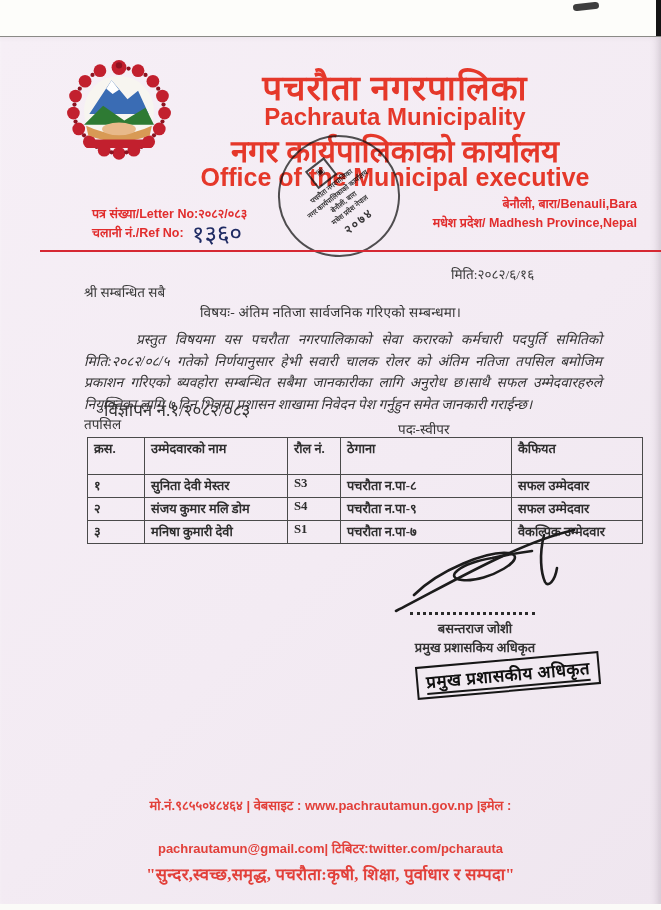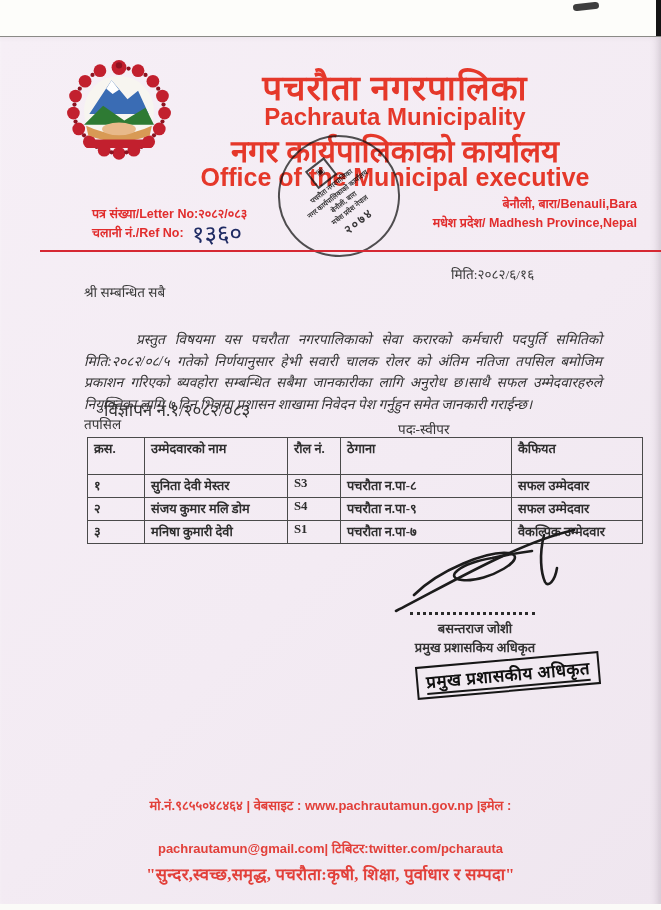--- a/index.html
+++ b/index.html
@@ -183,20 +183,21 @@
   </div>
   <div class="meta-right">
     <div>बेनौली, बारा/Benauli,Bara</div>
     <div>मधेश प्रदेश/ Madhesh Province,Nepal</div>
   </div>
 
   <div class="red-rule"></div>
 
   <div class="date-line">मिति:२०८२/६/१६</div>
   <div class="salutation">श्री सम्बन्धित सबै</div>
+  <div class="subject">विषयः- अंतिम नतिजा सार्वजनिक गरिएको सम्बन्धमा।</div>
   <div class="body-text">प्रस्तुत विषयमा यस पचरौता नगरपालिकाको सेवा करारको कर्मचारी पदपुर्ति समितिको मिति:२०८२/०८/५ गतेको निर्णयानुसार हेभी सवारी चालक रोलर को अंतिम नतिजा तपसिल बमोजिम प्रकाशन गरिएको ब्यवहोरा सम्बन्धित सबैमा जानकारीका लागि अनुरोध छ।साथै सफल उम्मेदवारहरुले नियुक्तिका लागि ७ दिन भित्रमा प्रशासन शाखामा निवेदन पेश गर्नुहुन समेत जानकारी गराईन्छ।</div>
   <div class="tapasil">तपसिल</div>
   <div class="advert-no">विज्ञापन नं.१/२०८२/०८३</div>
   <div class="position-label">पदः-स्वीपर</div>
 
   <table class="result">
     <thead>
       <tr>
         <th class="col-sn">क्रस.</th>
         <th class="col-name">उम्मेदवारको नाम</th>

